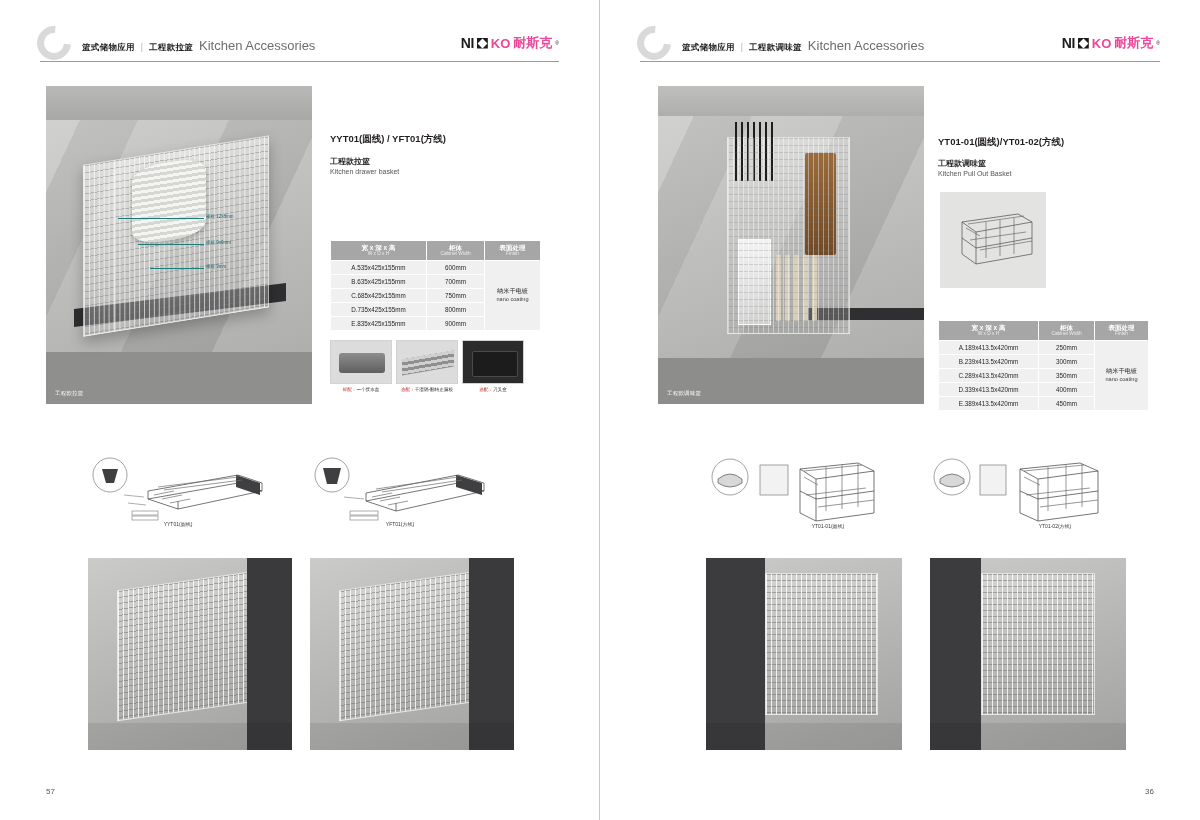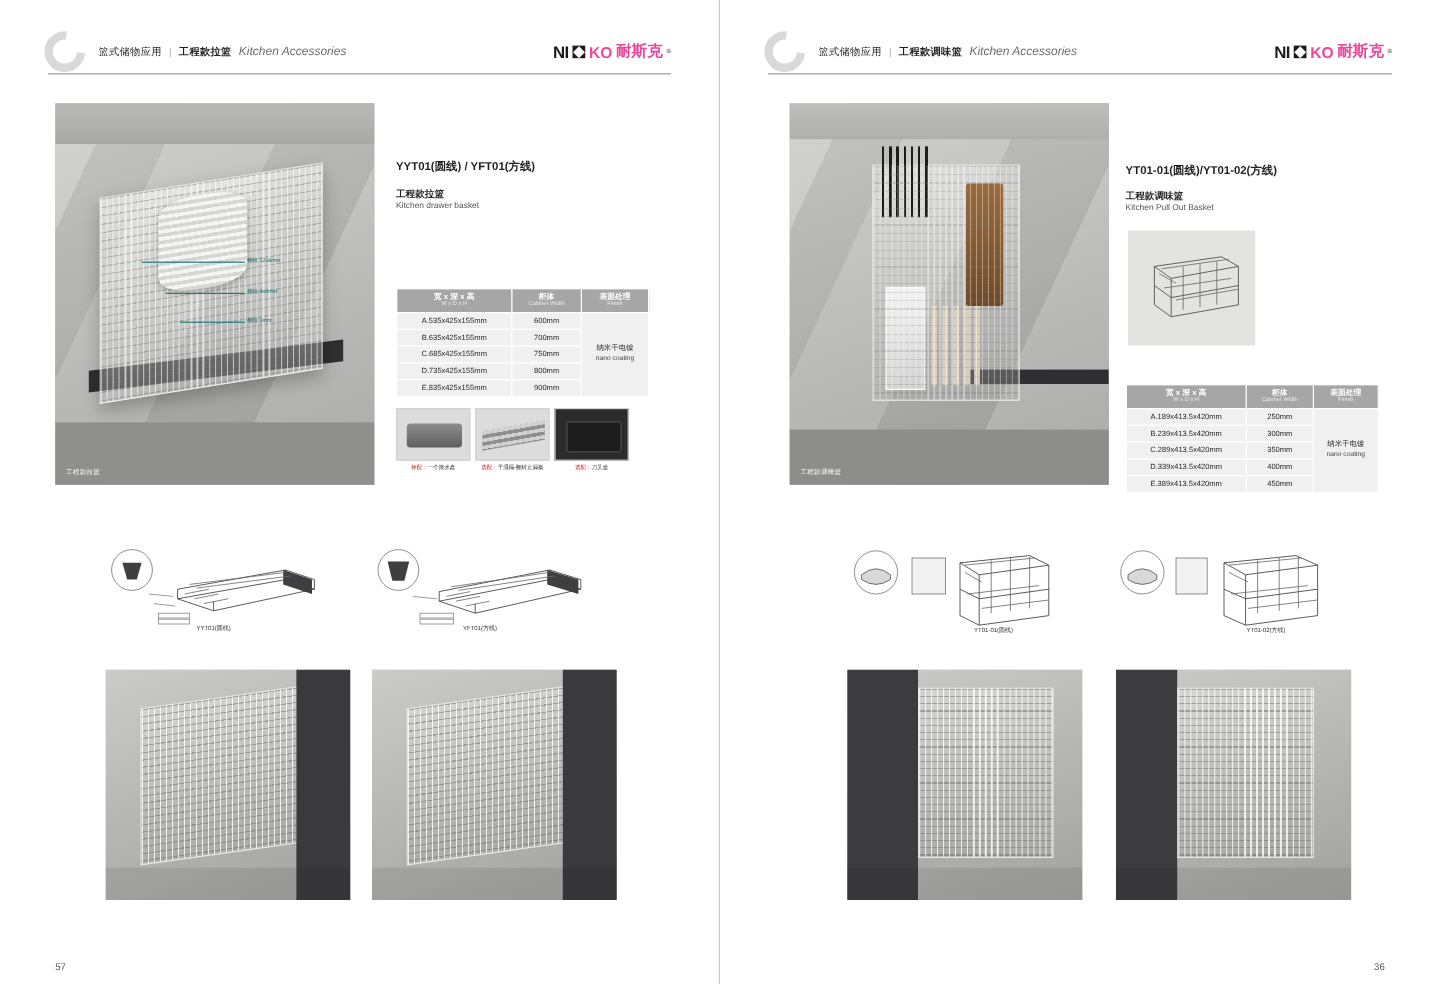--- a/index.html
+++ b/index.html
@@ -27,24 +27,24 @@
     width:34px; height:34px; border-radius:50%;
     border:7px solid #d9d9d9;
     border-right-color:transparent;
     transform:rotate(-40deg);
   }
   .header-titles {
     position:absolute; left:42px; top:8px;
     display:flex; align-items:baseline; gap:6px;
     font-size:8.5px; white-space:nowrap;
   }
-  .header-titles .t1 { font-weight:normal; color:#231f20; letter-spacing:.3px; }
+  .header-titles .t1 { font-weight:bold; color:#231f20; letter-spacing:.3px; }
   .header-titles .bar { color:#b0b0b0; }
   .header-titles .t2 { font-weight:bold; color:#231f20; letter-spacing:.3px; }
-  .header-titles .t3 { color:#6d6d6d; font-size:10px;font-style:italic; }
+  .header-titles .t3 { color:#6d6d6d; font-size:13px; }
 
   .logo {
     position:absolute; right:0; top:4px;
     display:flex; align-items:center; gap:3px;
   }
   .logo .n1 { font-size:14px; font-weight:bold; letter-spacing:-0.5px; color:#1b1b1b; }
   .logo .sw {
     width:11px; height:11px; background:#1b1b1b;
     clip-path:polygon(0 0,100% 0,100% 100%,0 100%);
     position:relative;
@@ -187,21 +187,21 @@
   .bphoto .unit .mesh2 {
     position:absolute; inset:0;
     background-image:
       repeating-linear-gradient(to right, rgba(255,255,255,.8) 0 1px, transparent 1px 5px),
       repeating-linear-gradient(to bottom, rgba(110,110,110,.5) 0 1px, transparent 1px 6px);
   }
   .bphoto .dk { position:absolute; right:0; top:0; bottom:0; width:22%; background:#3a3a3c; }
   .bphoto .floor { position:absolute; left:0; right:0; bottom:0; height:14%; background:rgba(0,0,0,.08); }
 
   
-  .pgnum { position:absolute; bottom:10px; font-size:8px; color:#555; }
+  .pgnum { position:absolute; bottom:24px; font-size:8px; color:#555; }
 
   
   svg { display:block; overflow:visible; }
 </style>
 </head>
 <body>
 
 <div class="spread">
 
   <div class="page page-left">

